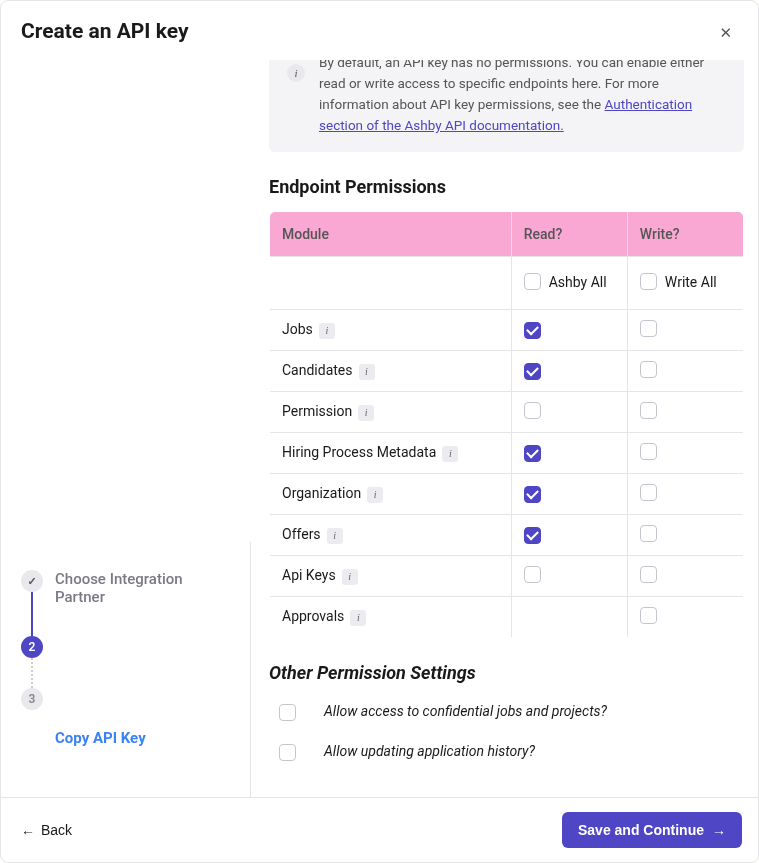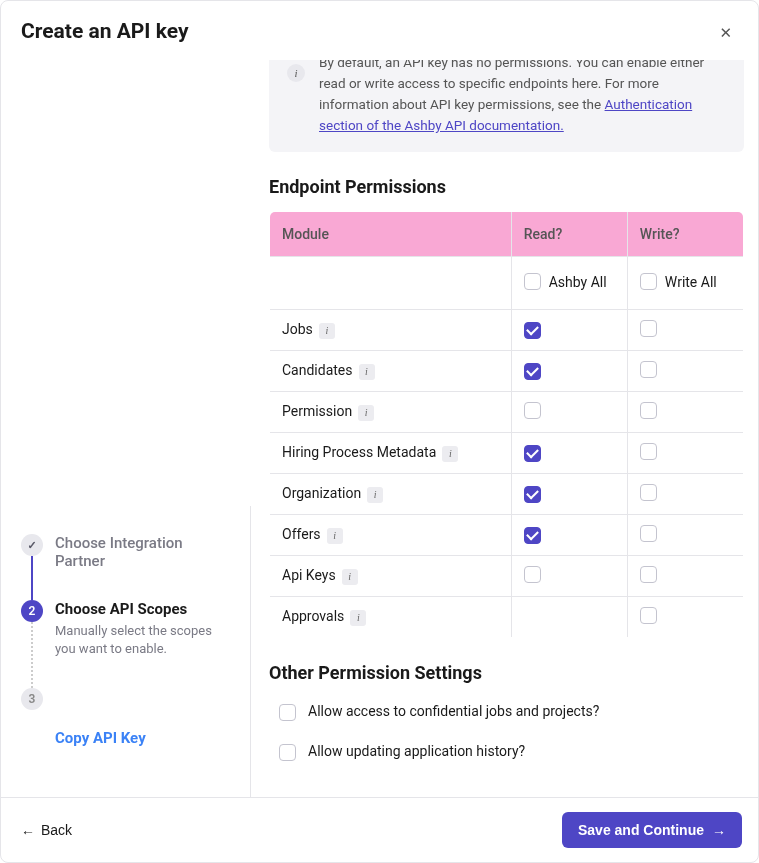--- a/index.html
+++ b/index.html
@@ -251,30 +251,31 @@
       border-left: 2px solid #fff;
       border-bottom: 2px solid #fff;
       transform: rotate(-45deg) translate(1px, -1px);
     }
     .checkbox-label {
       font-size: 14px;
       color: #1a1a1a;
     }
     .other-settings {
       margin-top: 24px;
+      font-style: italic;
     }
     .other-settings h3 {
       font-size: 18px;
       font-weight: 700;
       margin-bottom: 14px;
     }
     .setting-row {
       display: flex;
       align-items: flex-start;
-      gap: 12px;
+      gap: 28px;
       padding: 6px 10px;
       margin-bottom: 10px;
     }
     .setting-row .checkbox {
       margin-top: 1px;
     }
     .setting-text {
       flex: 1;
     }
     .setting-label {
@@ -336,24 +337,20 @@
             <span class="check-mark"></span>
           </div>
         <div class="step-content">
           <div class="step-title">Choose Integration Partner</div>
         </div>
       </div>
 
       <div class="step active">
         <div class="step-connector dotted"></div>
         <div class="step-indicator">2</div>
-        <div class="step-content">
-          <div class="step-title">Choose API Scopes</div>
-          <div class="step-desc">Manually select the scopes you want to enable.</div>
-        </div>
       </div>
 
       <div class="step upcoming">
         <div class="step-indicator">3</div>
         <div class="step-content">
           <div class="step-title">Copy API Key</div>
         </div>
       </div>
 
     </div>

